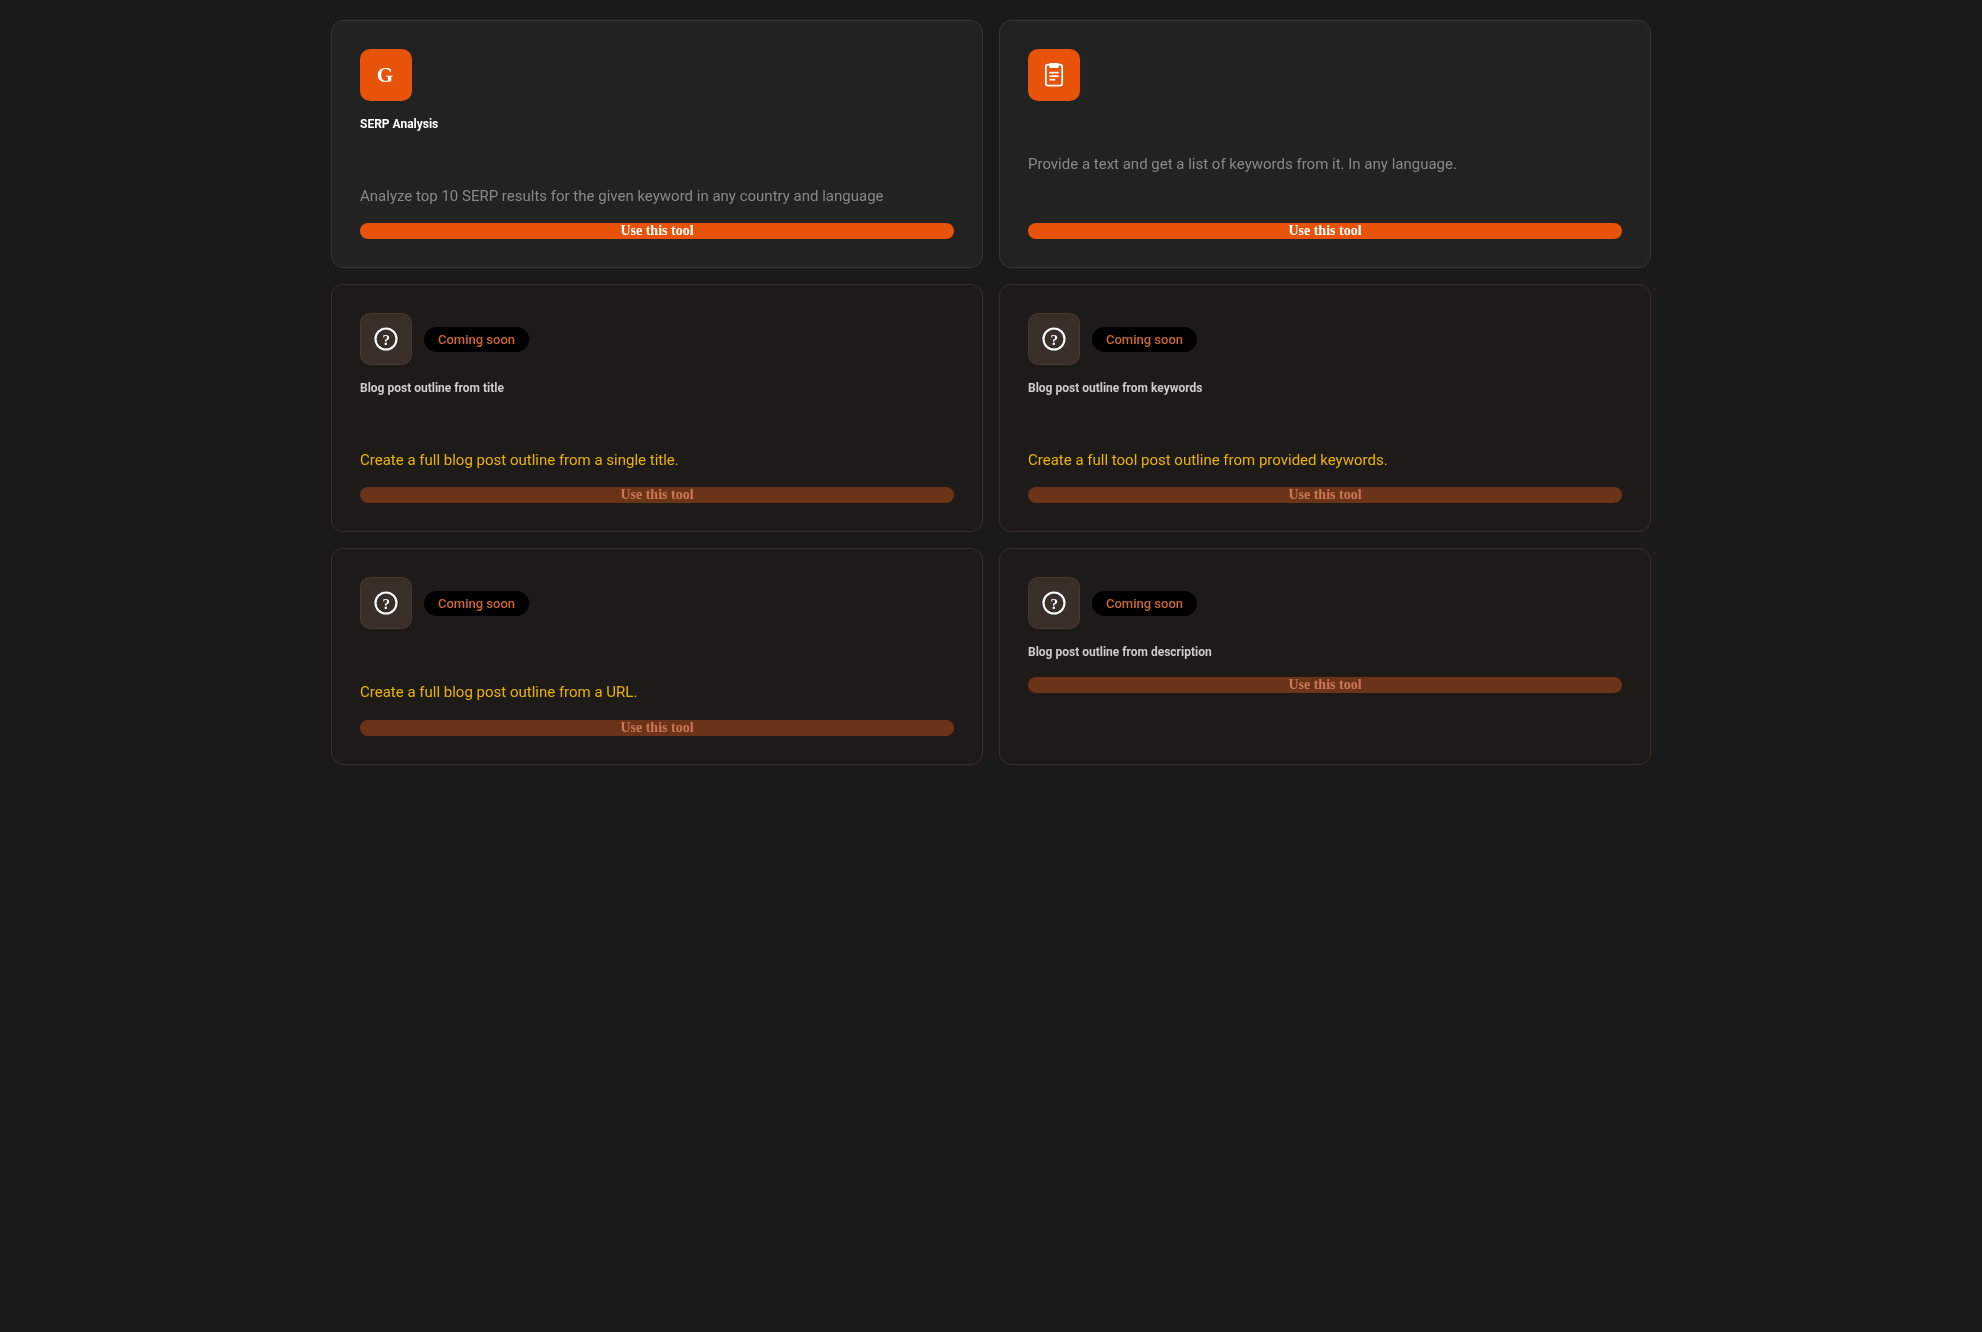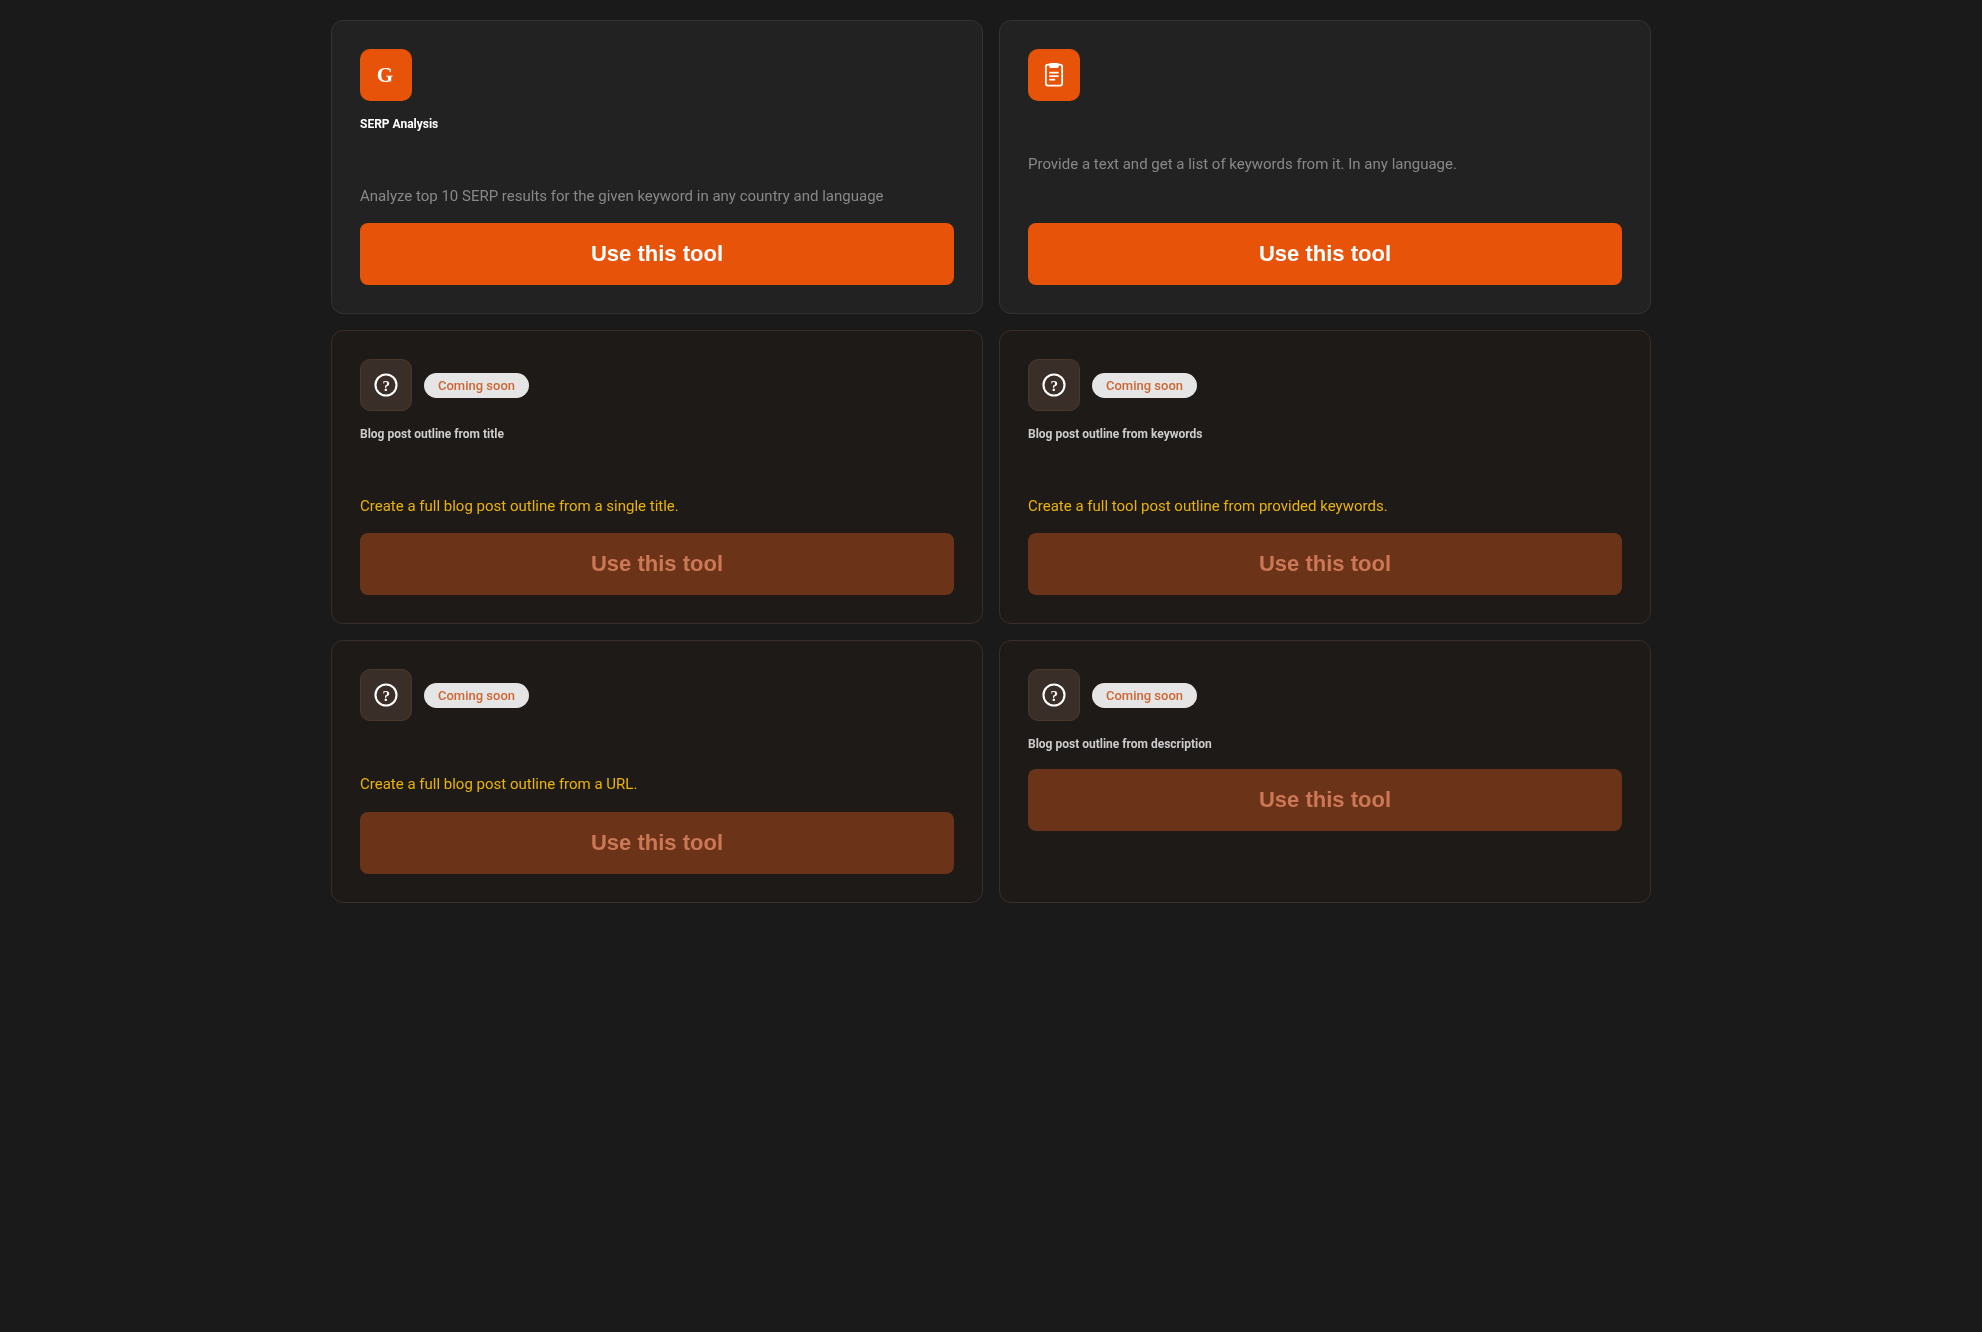--- a/index.html
+++ b/index.html
@@ -63,21 +63,21 @@
       border: 1px solid #4a3828;
     }
 
     .icon-box svg {
       width: 28px;
       height: 28px;
       fill: white;
     }
 
     .coming-soon-badge {
-      background-color: #e5e5e5;
+      background-color: #000000;
       color: #cc6633;
       border-radius: 20px;
       padding: 5px 14px;
       font-size: 13px;
       font-weight: 500;
     }
 
     .card-title {
       color: #ffffff;
       font-size: 12px;
@@ -96,28 +96,28 @@
       flex-grow: 1;
       margin-top: 36px;
     }
 
     .card-description.dimmed {
       color: #eab308;
     }
 
     .use-tool-btn {
       width: 100%;
-      padding: 18px;
       border: none;
       border-radius: 8px;
-      font-size: 22px;
+      font-size: 14px;
       font-weight: 600;
       cursor: pointer;
       color: #ffffff;
       text-align: center;
+      font-family: Liberation Serif, serif;
     }
 
     .use-tool-btn.active {
       background-color: #e8530a;
     }
 
     .use-tool-btn.inactive {
       background-color: #6b3318;
       color: #cc7755;
       cursor: default;

